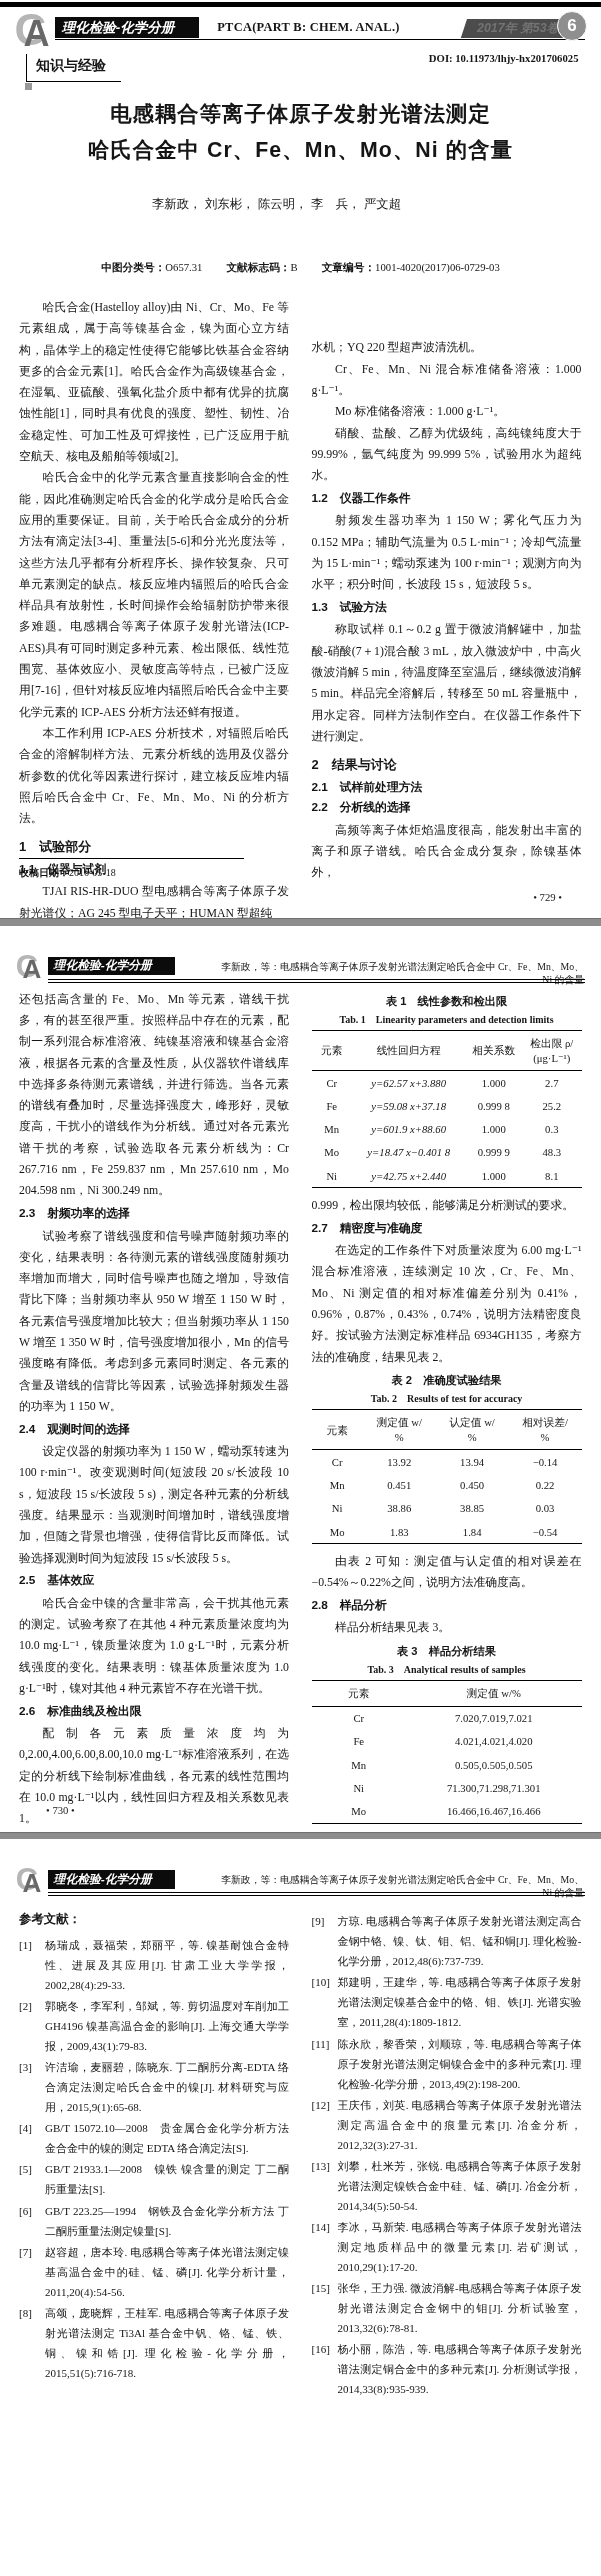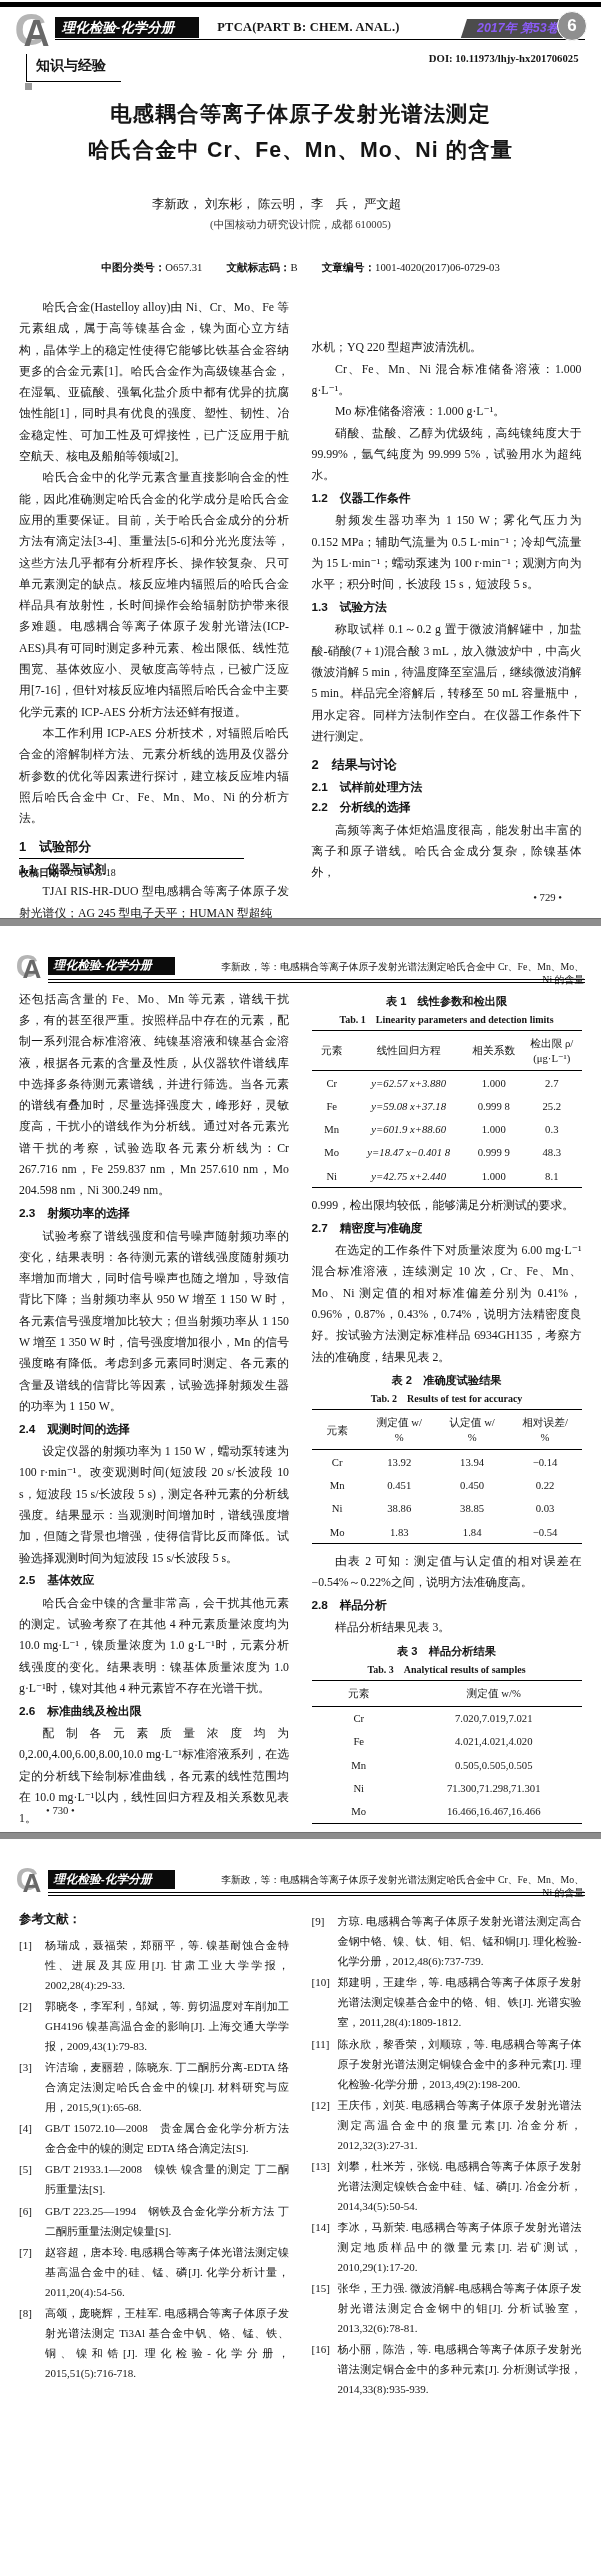--- a/index.html
+++ b/index.html
@@ -16,21 +16,21 @@
   .logo .c{position:absolute;left:0;top:0;font-family:"Liberation Sans",sans-serif;font-weight:bold;color:#b5b5b5;}
   .logo .a{position:absolute;font-family:"Liberation Sans",sans-serif;font-weight:bold;color:#686868;}
   .logo1{top:7.9px;left:14.6px;width:51px;height:45px;}
   .logo1 .c{font-size:44px;line-height:44px;}
   .logo1 .a{font-size:36px;line-height:36px;left:9px;top:7.9px;}
   .jbox{position:absolute;background:#0b0b0b;color:#fff;font-family:"Liberation Sans",sans-serif;font-weight:bold;font-style:italic;display:flex;align-items:center;}
   .jbox1{top:17px;left:55px;width:137px;height:21.3px;font-size:13.5px;padding-left:6.7px;}
   .headrule1{position:absolute;top:39px;left:55px;width:530px;border-top:1.4px solid #000;}
   .ptca{position:absolute;top:20px;left:202px;width:213px;text-align:center;font-weight:bold;font-size:12.4px;letter-spacing:0.3px;}
   .yearband{position:absolute;top:18.5px;left:464px;width:105px;height:18.5px;background:#4c4c4c;transform:skewX(-18deg);}
-  .yeartext{position:absolute;top:20px;left:470px;width:96px;text-align:center;color:#8b5cf6;font-family:"Liberation Sans",sans-serif;font-weight:bold;font-style:italic;font-size:12.4px;}
+  .yeartext{position:absolute;top:20px;left:470px;width:96px;text-align:center;color:#737373;font-family:"Liberation Sans",sans-serif;font-weight:bold;font-style:italic;font-size:12.4px;}
   .issuecircle{position:absolute;top:11.2px;left:557px;width:28px;height:28px;border-radius:50%;background:#8f8f8f;border:1.7px solid #fff;color:#fff;font-family:"Liberation Sans",sans-serif;font-weight:bold;font-size:17px;display:flex;align-items:center;justify-content:center;}
   .collabel{position:absolute;top:54px;left:26px;border-left:1.7px solid #000;border-bottom:1.7px solid #000;padding:3.4px 14.6px 5.6px 9px;font-family:"Liberation Sans",sans-serif;font-weight:bold;font-size:14px;}
   .collabel:after{content:"";position:absolute;left:-1.7px;bottom:-9px;width:6.7px;height:6.7px;background:#9a9a9a;}
   .doi{position:absolute;top:52px;right:22.5px;font-size:10.7px;font-weight:bold;}
   .title{position:absolute;width:601px;text-align:center;font-family:"Liberation Sans",sans-serif;font-weight:bold;font-size:21.3px;letter-spacing:1.1px;}
   .title1{top:99px;} .title2{top:135px;}
   .authors{position:absolute;top:196px;width:553px;text-align:center;font-family:"Liberation Sans",sans-serif;font-size:12.4px;}
   .affil{position:absolute;top:218px;width:601px;text-align:center;font-size:10.7px;color:#333;}
   .meta{position:absolute;top:261px;width:601px;text-align:center;font-size:10.7px;}
   .meta b{font-family:Liberation Sans, sans-serif;font-weight:bold;}
@@ -91,21 +91,20 @@
   <div class="yearband"></div>
   <div class="yeartext">2017年 第53卷</div>
   <div class="issuecircle">6</div>
 
   <div class="collabel">知识与经验</div>
   <div class="doi">DOI: 10.11973/lhjy-hx201706025</div>
 
   <div class="title title1">电感耦合等离子体原子发射光谱法测定</div>
   <div class="title title2">哈氏合金中 Cr、Fe、Mn、Mo、Ni 的含量</div>
   <div class="authors">李新政， 刘东彬， 陈云明， 李　兵， 严文超</div>
-  <div class="affil">(中国核动力研究设计院，成都 610005)</div>
 
   <div class="meta">
     <b>中图分类号：</b><span>O657.31</span><span class="gap"></span>
     <b>文献标志码：</b><span>B</span><span class="gap"></span>
     <b>文章编号：</b><span>1001-4020(2017)06-0729-03</span>
   </div>
 
   <div class="cols" style="top:297px;align-items:center;">
     <div class="col">
       <p class="body ind">哈氏合金(Hastelloy alloy)由 Ni、Cr、Mo、Fe 等元素组成，属于高等镍基合金，镍为面心立方结构，晶体学上的稳定性使得它能够比铁基合金容纳更多的合金元素[1]。哈氏合金作为高级镍基合金，在湿氧、亚硫酸、强氧化盐介质中都有优异的抗腐蚀性能[1]，同时具有优良的强度、塑性、韧性、冶金稳定性、可加工性及可焊接性，已广泛应用于航空航天、核电及船舶等领域[2]。</p>

